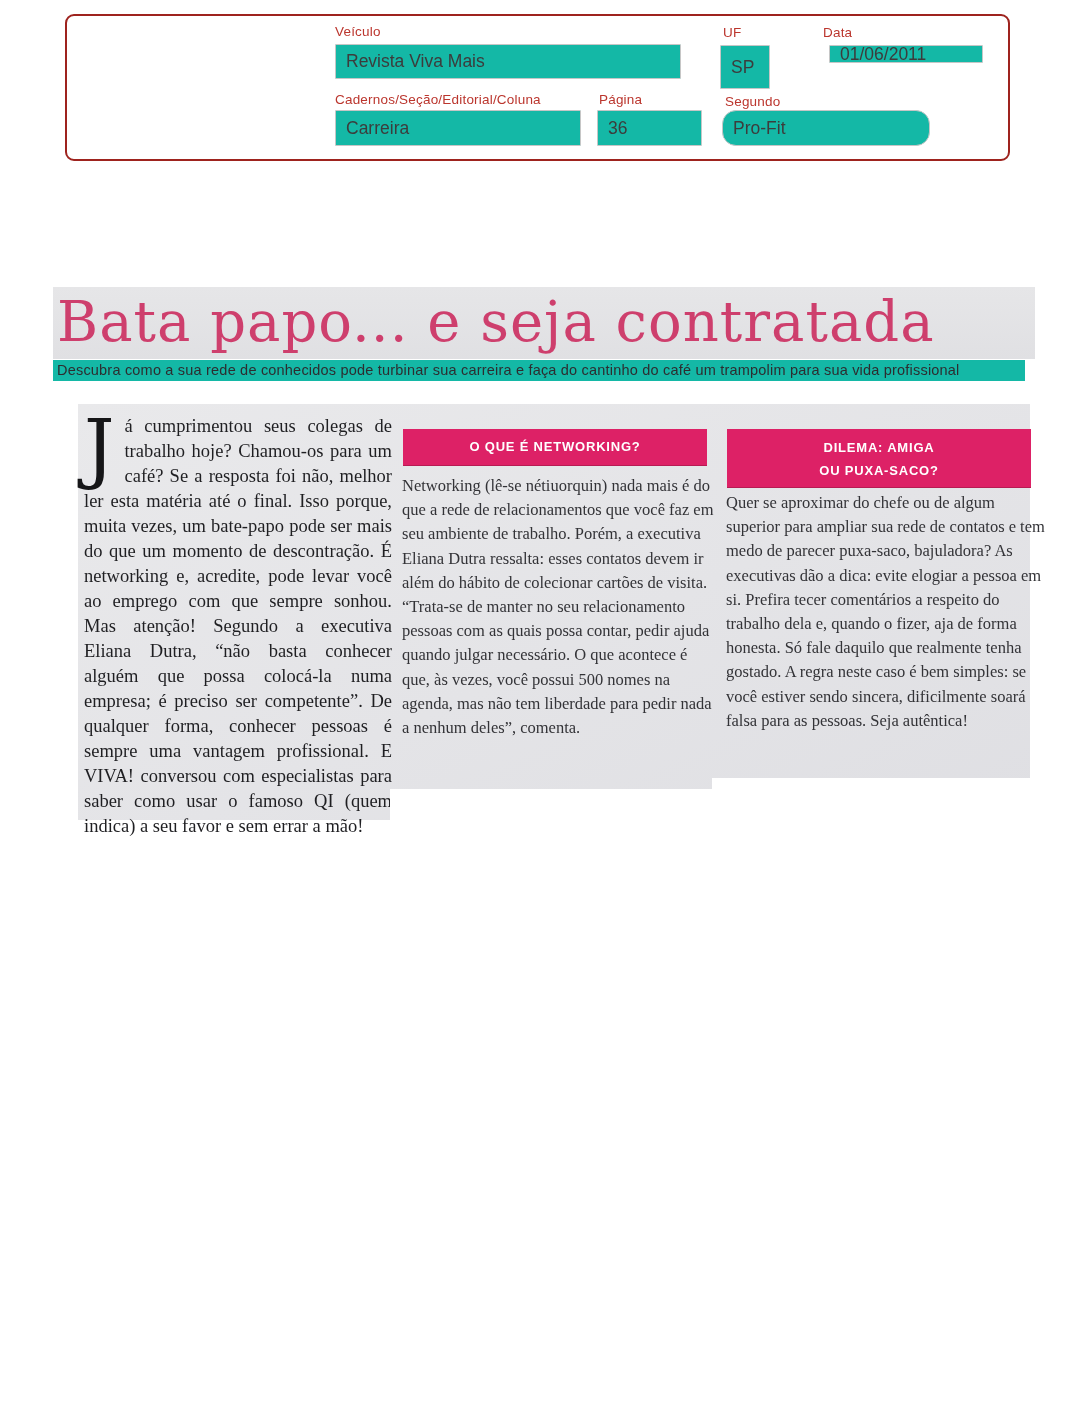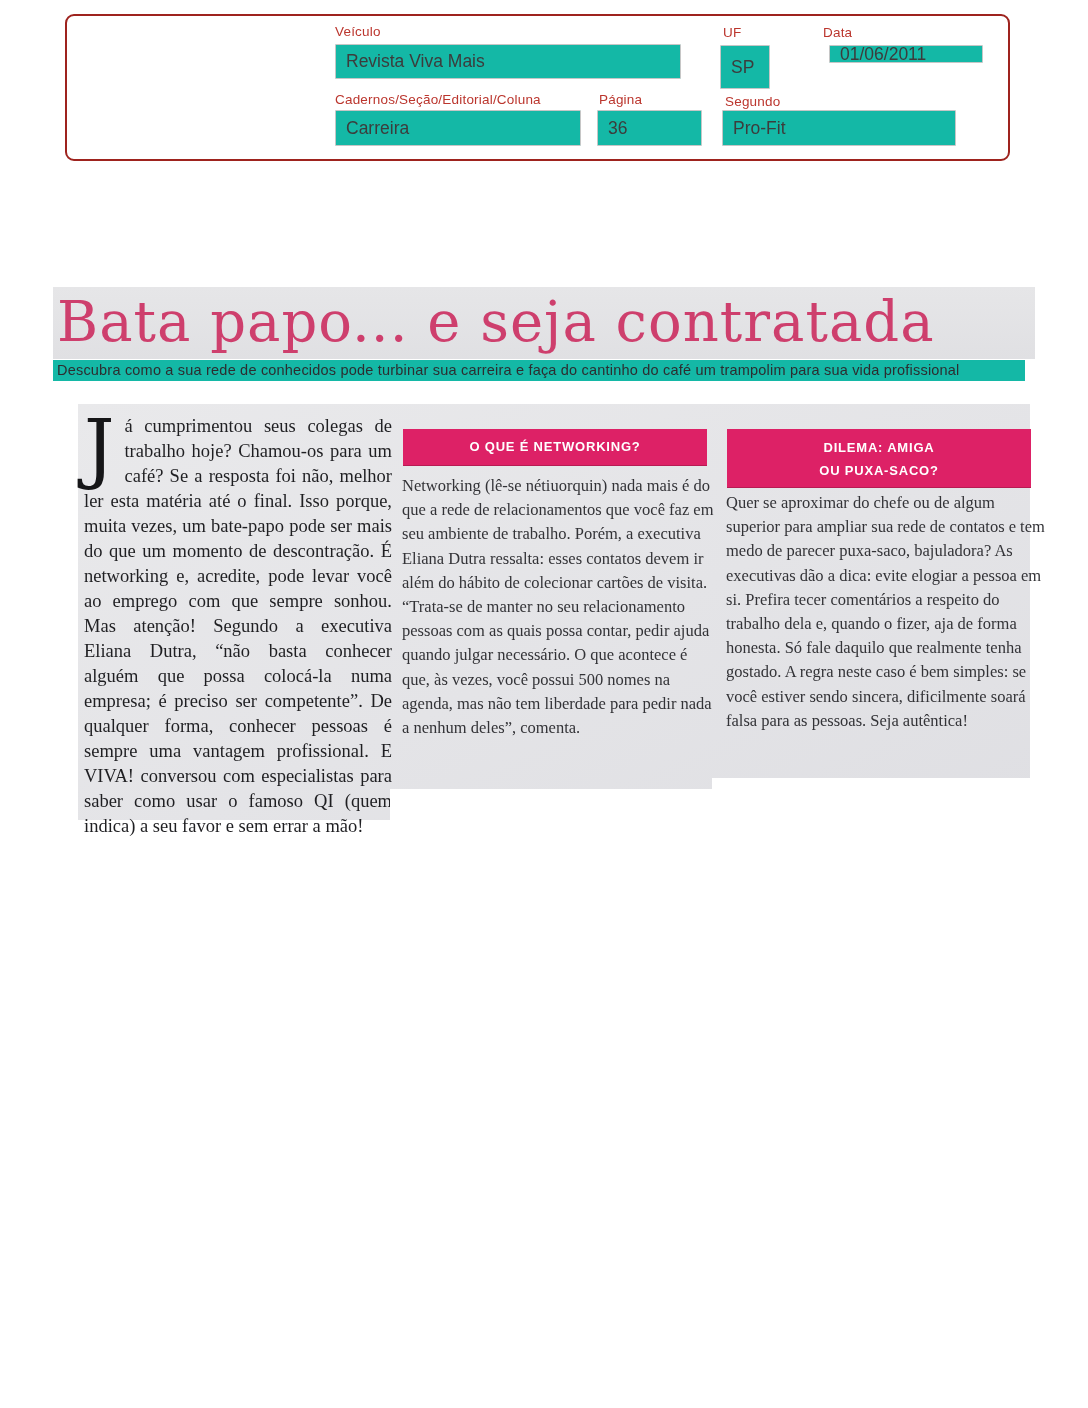--- a/index.html
+++ b/index.html
@@ -79,21 +79,21 @@
     <label class="flabel" style="left:756px; top:9px;">Data</label>
     <input class="finput" style="left: 762px; top: 29px; width: 154px; height: 18px;" value="01/06/2011">
 
     <label class="flabel" style="left:268px; top:76px;">Cadernos/Seção/Editorial/Coluna</label>
     <input class="finput" style="left: 268px; top: 94px; width: 246px; height: 36px;" value="Carreira">
 
     <label class="flabel" style="left:532px; top:76px;">Página</label>
     <input class="finput" style="left: 530px; top: 94px; width: 105px; height: 36px;" value="36">
 
     <label class="flabel" style="left:658px; top:78px;">Segundo</label>
-    <input class="finput" style="left: 655px; top: 94px; width: 234px; height: 36px;" value="Pro-Fit">
+    <input class="finput" style="left: 655px; top: 94px; width: 208px; height: 36px; border-radius: 14px;" value="Pro-Fit">
   </div>
 
   <div>
 
     <div class="headline-block">
       <div class="headline-text">Bata papo... e seja contratada</div>
     </div>
 
     <div class="subtitle-strip">
       <div class="subtitle-text">Descubra como a sua rede de conhecidos pode turbinar sua carreira e faça do cantinho do café um trampolim para sua vida profissional</div>

